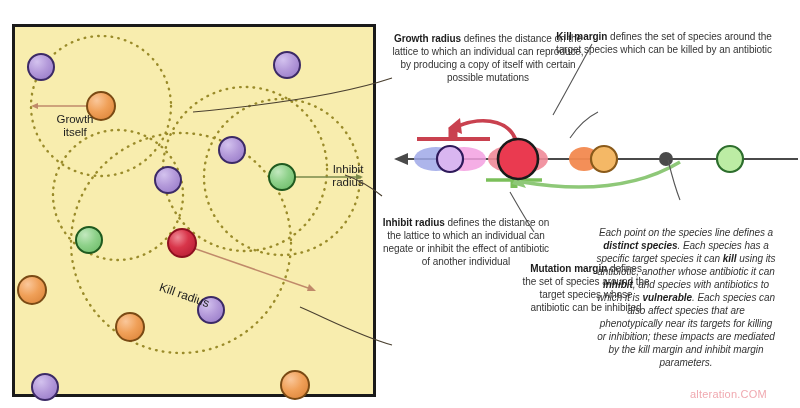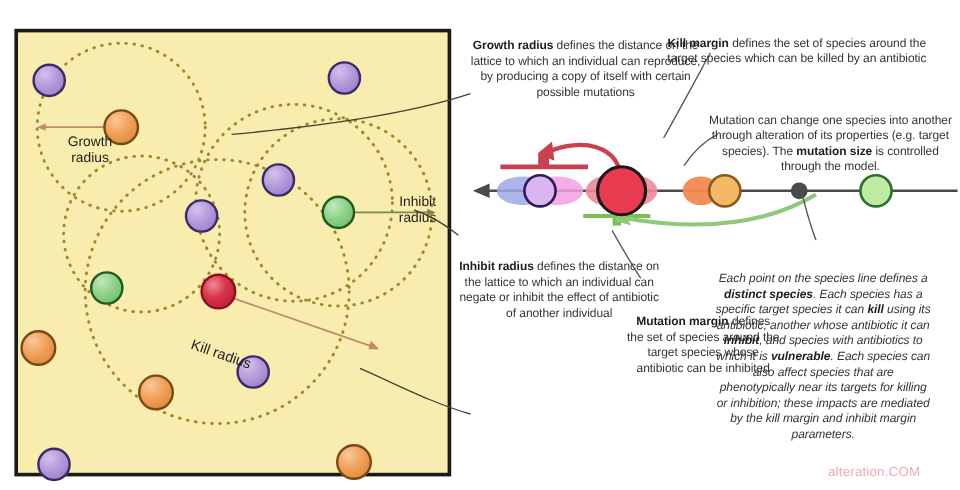--- a/index.html
+++ b/index.html
@@ -160,21 +160,21 @@
         <circle cx="167" cy="216" r="14" fill="url(#gRed)" stroke="#8e1020"></circle>
         <circle cx="17" cy="263" r="14" fill="url(#gOrange)" stroke="#7a4a14"></circle>
         <circle cx="115" cy="300" r="14" fill="url(#gOrange)" stroke="#7a4a14"></circle>
         <circle cx="196" cy="283" r="13" fill="url(#gPurple)" stroke="#3c2a66"></circle>
         <circle cx="30" cy="360" r="13" fill="url(#gPurple)" stroke="#3c2a66"></circle>
         <circle cx="280" cy="358" r="14" fill="url(#gOrange)" stroke="#7a4a14"></circle>
       </g>
     </svg>
 
     <div class="lattice-label" id="label-growth-radius">Growth
-radius</div>
+itself</div>
     <div class="lattice-label" id="label-inhibit-radius">Inhibit
 radius</div>
     <div id="label-kill-radius">Kill radius</div>
   </div>
 
   <svg id="species-line-svg" viewBox="0 0 410 90">
 
     <g>
       <line x1="16" y1="47" x2="408" y2="47" stroke="#4a4a4a" stroke-width="2.2"></line>
       <polygon points="4,47 18,41 18,53" fill="#4a4a4a"></polygon>
@@ -229,23 +229,20 @@
   </svg>
 
   <div class="note" id="note-growth">
     <b>Growth radius</b><span> defines the distance on the lattice to which an individual can reproduce, by producing a copy of itself with certain possible mutations</span>
   </div>
 
   <div class="note" id="note-killmargin">
     <b>Kill margin</b><span> defines the set of species around the target species which can be killed by an antibiotic</span>
   </div>
 
-  <div class="note" id="note-mutation">
-    <span>Mutation can change one species into another through alteration of its properties (e.g. target species). The </span><b>mutation size</b><span> is controlled through the model.</span>
-  </div>
 
   <div class="note" id="note-inhibitrad">
     <b>Inhibit radius</b><span> defines the distance on the lattice to which an individual can negate or inhibit the effect of antibiotic of another individual</span>
   </div>
 
   <div class="note" id="note-inhibitmar">
     <b>Mutation margin</b><span> defines the set of species around the target species whose antibiotic can be inhibited</span>
   </div>
 
 

